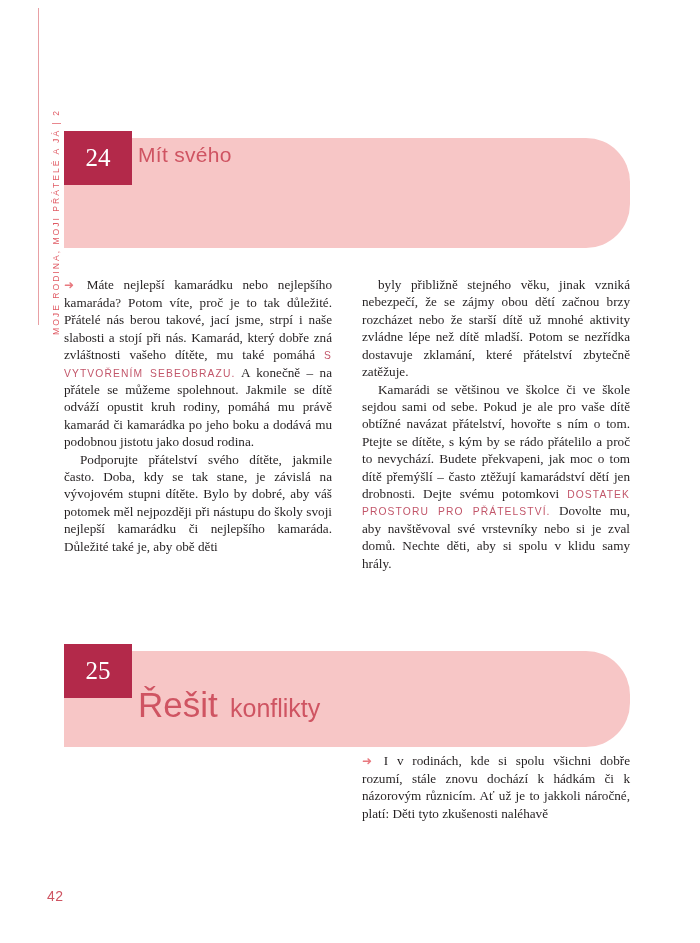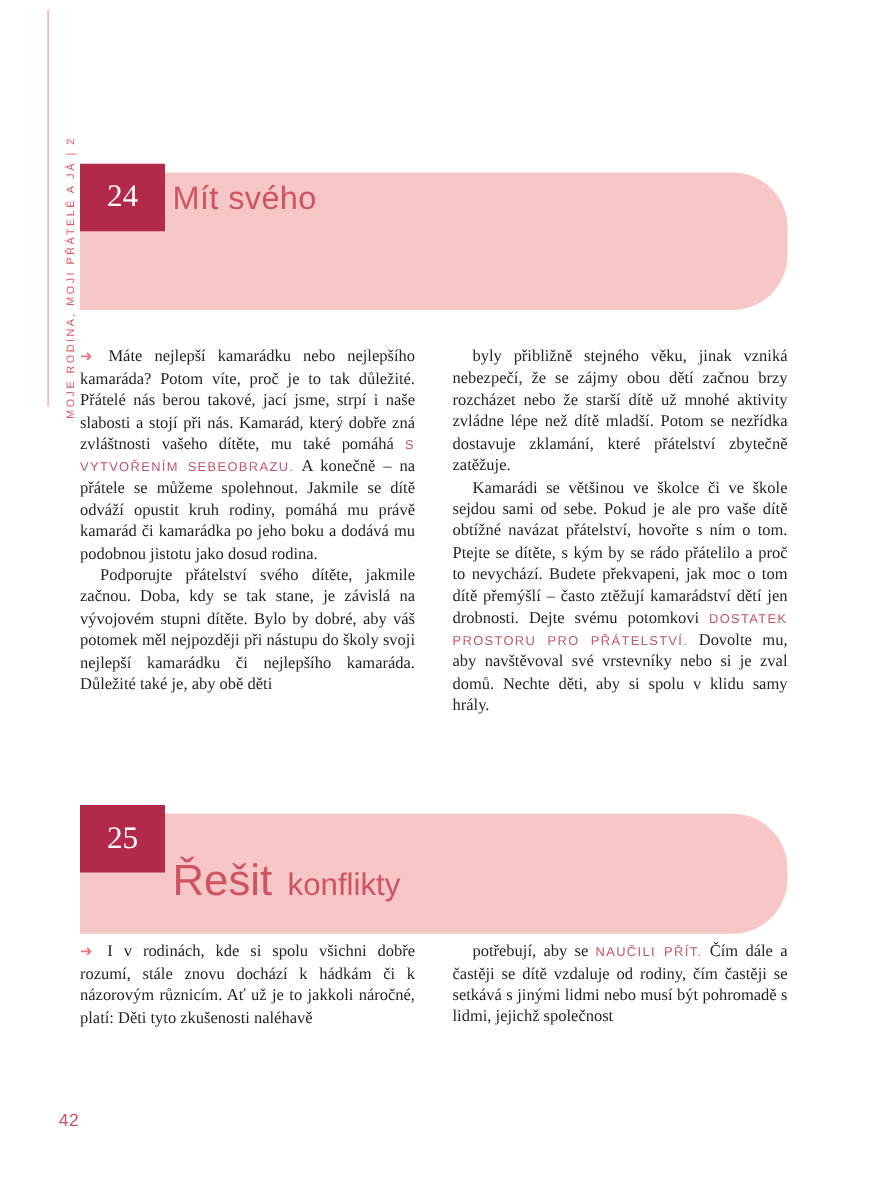--- a/index.html
+++ b/index.html
@@ -75,21 +75,21 @@
 
   .banner-title {
     position: absolute;
     color: #cf5462;
     font-family: "Liberation Sans", sans-serif;
     font-weight: 300;
   }
   .title-small-1 {
     left: 138px;
     top: 143px;
-    font-size: 26px;
+    font-size: 21px;
     letter-spacing: 0.3px;
   }
   .title-big-1 {
     left: 169px;
     top: 170px;
     font-size: 36px;
     letter-spacing: 0.2px;
   }
   .title-big-2 {
     left: 138px;
@@ -161,36 +161,33 @@
   <div class="runhead-rule"></div>
   <div class="runhead">MOJE RODINA, MOJI PŘÁTELÉ A JÁ | 2</div>
 
   <div class="banner banner-1"></div>
   <div class="numbox numbox-1">24</div>
   <div class="banner-title title-small-1">Mít svého</div>
 
   <div class="cols cols-1">
     <div class="col" id="c1l">
         <p class="first"><span class="arrow">➜ </span><span>Máte nejlepší kamarádku nebo nejlepšího kamaráda? Potom víte, proč je to tak důležité. Přátelé nás berou takové, jací jsme, strpí i naše slabosti a stojí při nás. Kamarád, který dobře zná zvláštnosti vašeho dítěte, mu také pomáhá </span><span class="caps">s vytvořením sebeobrazu.</span><span> A konečně – na přátele se můžeme spolehnout. Jakmile se dítě odváží opustit kruh rodiny, pomáhá mu právě kamarád či kamarádka po jeho boku a dodává mu podobnou jistotu jako dosud rodina.</span></p>
-        <p><span>Podporujte přátelství svého dítěte, jakmile začnou. Doba, kdy se tak stane, je závislá na vývojovém stupni dítěte. Bylo by dobré, aby váš potomek měl nejpozději při nástupu do školy svoji nejlepší kamarádku či nejlepšího kamaráda. Důležité také je, aby obě děti</span></p>
+        <p><span>Podporujte přátelství svého dítěte, jakmile často. Doba, kdy se tak stane, je závislá na vývojovém stupni dítěte. Bylo by dobré, aby váš potomek měl nejpozději při nástupu do školy svoji nejlepší kamarádku či nejlepšího kamaráda. Důležité také je, aby obě děti</span></p>
       </div>
     <div class="col" id="c1r">
         <p><span>byly přibližně stejného věku, jinak vzniká nebezpečí, že se zájmy obou dětí začnou brzy rozcházet nebo že starší dítě už mnohé aktivity zvládne lépe než dítě mladší. Potom se nezřídka dostavuje zklamání, které přátelství zbytečně zatěžuje.</span></p>
         <p><span>Kamarádi se většinou ve školce či ve škole sejdou sami od sebe. Pokud je ale pro vaše dítě obtížné navázat přátelství, hovořte s ním o tom. Ptejte se dítěte, s kým by se rádo přátelilo a proč to nevychází. Budete překvapeni, jak moc o tom dítě přemýšlí – často ztěžují kamarádství dětí jen drobnosti. Dejte svému potomkovi </span><span class="caps">dostatek prostoru pro přátelství.</span><span> Dovolte mu, aby navštěvoval své vrstevníky nebo si je zval domů. Nechte děti, aby si spolu v klidu samy hrály.</span></p>
       </div>
   </div>
 
   <div class="banner banner-2"></div>
   <div class="numbox numbox-2">25</div>
   <div class="banner-title title-big-2">Řešit</div>
   <div class="banner-title title-small-2">konflikty</div>
 
   <div class="cols cols-2">
     <div class="col" id="c2l">
         <p class="first"><span class="arrow">➜ </span><span>I v rodinách, kde si spolu všichni dobře rozumí, stále znovu dochází k hádkám či k názorovým různicím. Ať už je to jakkoli náročné, platí: Děti tyto zkušenosti naléhavě</span></p>
       </div>
-    <div class="col" id="c2r">
-        <p><span>potřebují, aby se </span><span class="caps">naučili přít.</span><span> Čím dále a častěji se dítě vzdaluje od rodiny, čím častěji se setkává s jinými lidmi nebo musí být pohromadě s lidmi, jejichž společnost</span></p>
-      </div>
   </div>
 
   <div class="folio">42</div>
 </div>
 
 </body></html>

